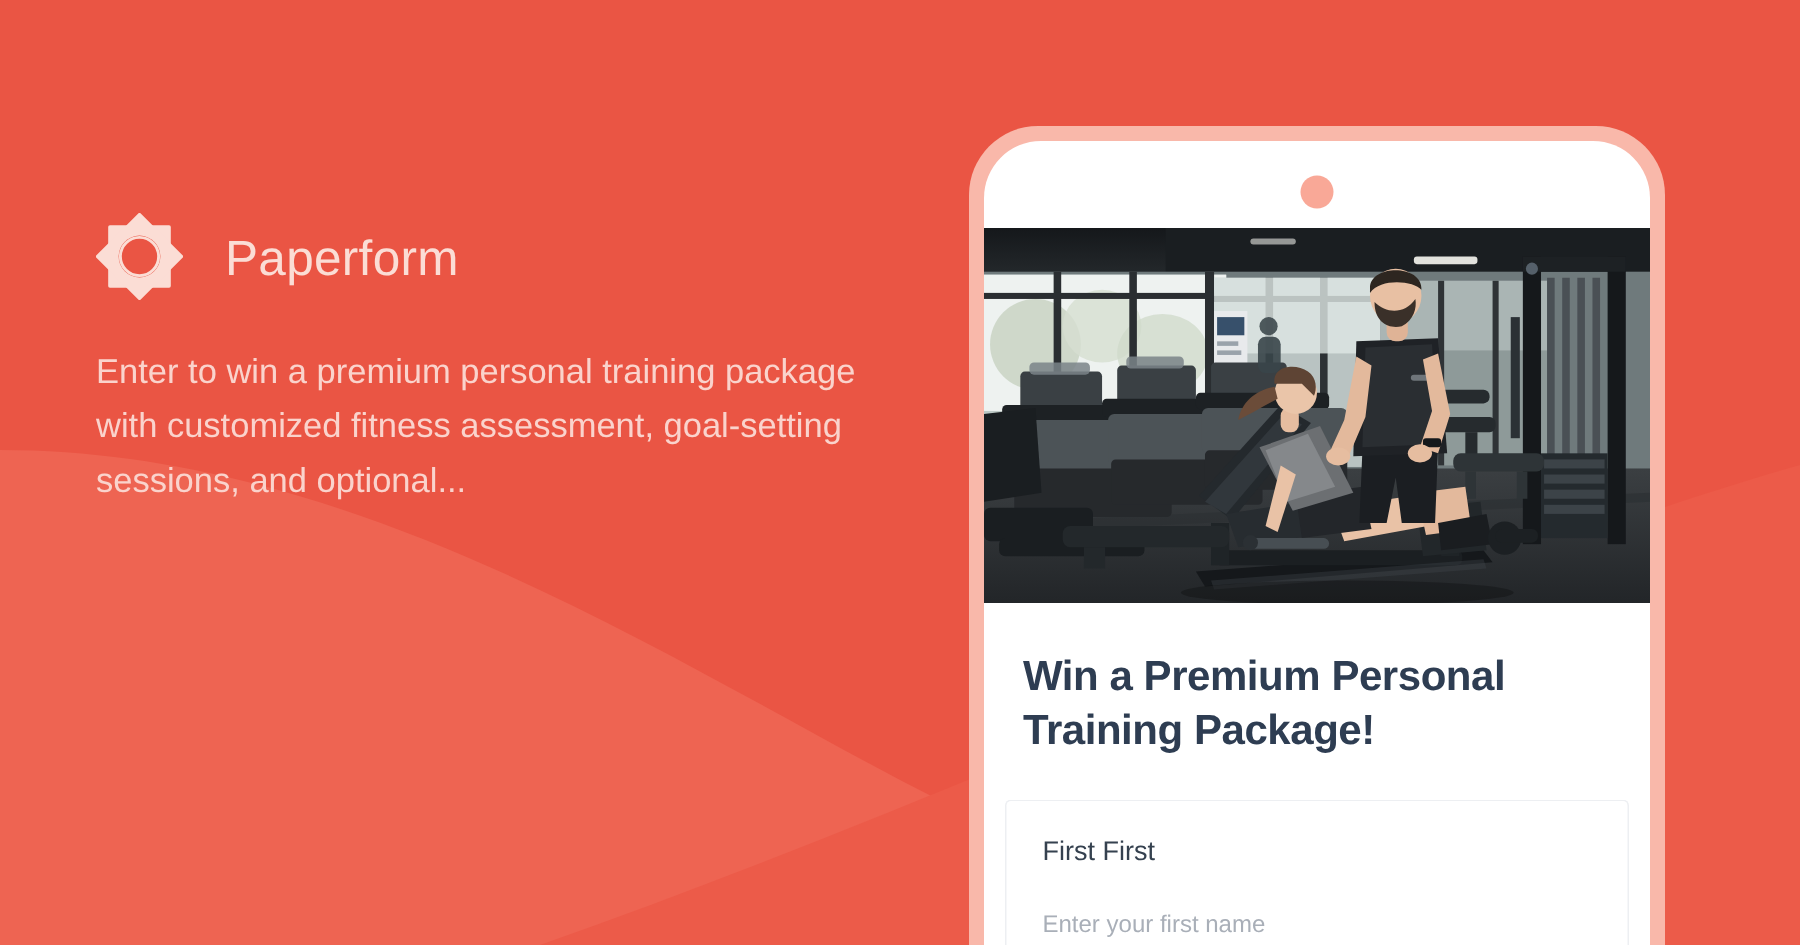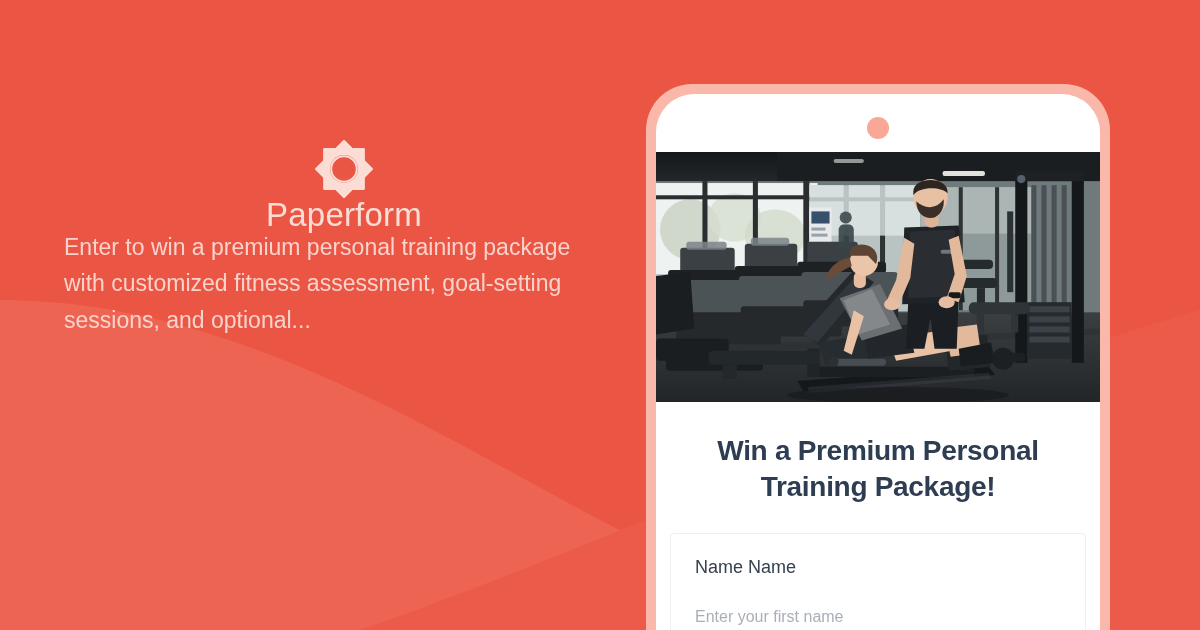--- a/index.html
+++ b/index.html
@@ -36,23 +36,22 @@
     position: absolute;
     left: 64px;
     top: 140px;
     width: 560px;
     z-index: 3;
   }
 
   .brand {
     display: flex;
     align-items: center;
-    gap: 0;
+    gap: 28px;
     height: 62px;
-    flex-direction: column;
   }
   .brand-mark {
     width: 58px;
     height: 58px;
     flex: 0 0 58px;
   }
   .brand-word {
     font-size: 33px;
     letter-spacing: 0.2px;
     color: #FBDDD5;
@@ -124,21 +123,21 @@
     overflow: hidden;
     background: #1b1f22;
   }
   .hero-photo svg { display: block; width: 100%; height: 100%; }
 
   .form-heading {
     color: #2E3D52;
     font-size: 28px;
     line-height: 1.28;
     font-weight: 700;
-    text-align: center;
+    text-align: left;
     letter-spacing: -0.3px;
     padding: 31px 26px 0 26px;
     margin: 0;
   }
 
   .form-card {
     margin: 28px 14px 0 14px;
     border: 1px solid #EDEFF2;
     border-bottom: none;
     border-radius: 4px 4px 0 0;
@@ -416,20 +415,20 @@
           </g>
 
           <path d="M150,234 L330,220 L332,226 L152,240 Z" fill="#43484c" opacity="0.35"></path>
           <ellipse cx="240" cy="242" rx="110" ry="8" fill="#000" opacity="0.25"></ellipse>
         </svg>
       </div>
 
       <h2 class="form-heading">Win a Premium Personal Training Package!</h2>
 
       <div class="form-card">
-        <div class="field-label">Name Name</div>
+        <div class="field-label">First First</div>
         <input class="field-input" type="text" placeholder="Enter your first name" style="">
       </div>
 
     </div>
   </div>
 
 </div>
 
 </body></html>

